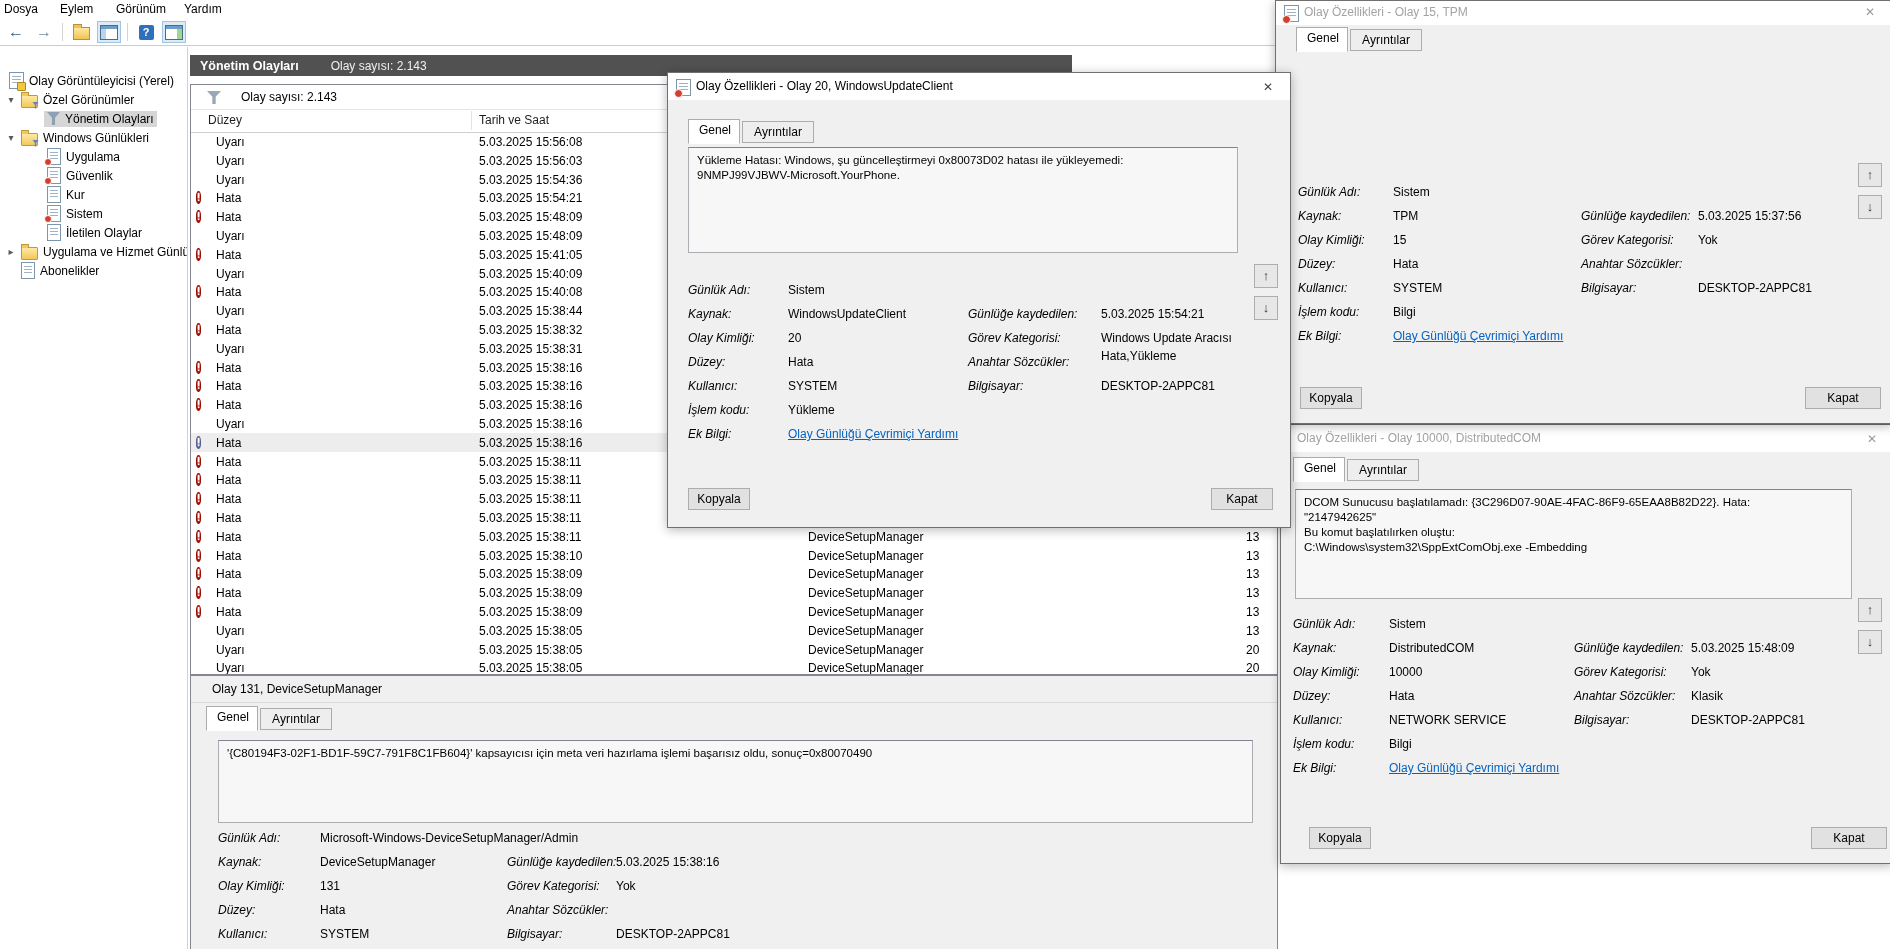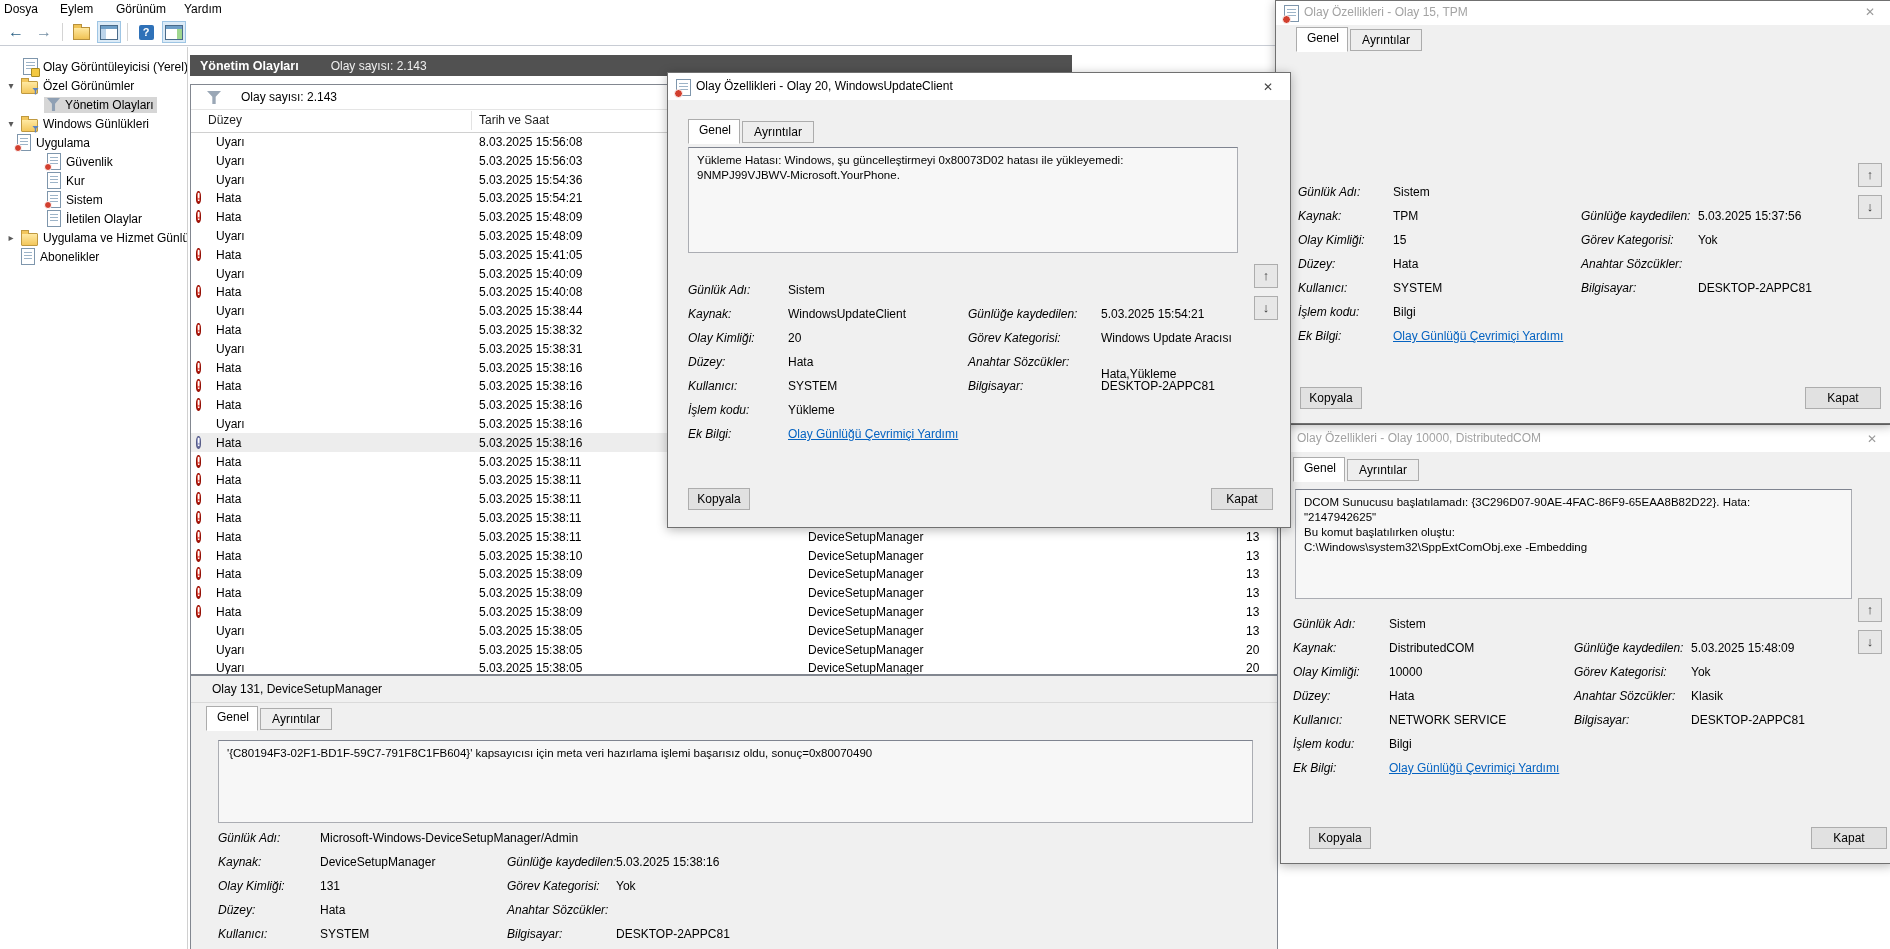--- a/index.html
+++ b/index.html
@@ -137,21 +137,21 @@
   <span class="tb-btn">
       <span class="help-badge">?</span>
     </span>
   <span class="tb-btn toggled">
       <span class="mini-win green"></span>
     </span>
 </div>
 
 <div class="abs tree-panel">
   <div id="tree">
-      <div class="trow" style="padding-left: 20px; margin-top: 10px;">
+      <div class="trow" style="padding-left: 6px; margin-top: 24px;">
         <span class="twrap">
           <span class="ic ic-root"></span>
           <span>Olay Görüntüleyicisi (Yerel)</span>
         </span>
       </div>
       <div class="trow" style="padding-left: 4px;">
         <span class="texp">▾</span>
         <span class="twrap">
           <span class="ic ic-folder blue"></span>
           <span>Özel Görünümler</span>
@@ -164,21 +164,21 @@
           <span>Yönetim Olayları</span>
         </span>
       </div>
       <div class="trow" style="padding-left: 4px;">
         <span class="texp">▾</span>
         <span class="twrap">
           <span class="ic ic-folder blue"></span>
           <span>Windows Günlükleri</span>
         </span>
       </div>
-      <div class="trow" style=" align-items: center;">
+      <div class="trow" style="padding-left: 30px; align-items: center;">
         <span class="texp"></span>
         <span class="twrap">
           <span class="ic ic-log red"></span>
           <span>Uygulama</span>
         </span>
       </div>
       <div class="trow" style="padding-left: 30px;">
         <span class="texp"></span>
         <span class="twrap">
           <span class="ic ic-log red"></span>
@@ -237,21 +237,21 @@
     <span class="c1">Düzey</span>
     <span class="c2">Tarih ve Saat</span>
     <span class="cdiv" style="left:280px"></span>
     <span class="cdiv" style="left:596px"></span>
     <span class="cdiv" style="left:970px"></span>
   </div>
   <div id="rows">
       <div class="lrow" style="top: 0px;">
         <span class="lv-ic"><span class="icon-warn"></span></span>
         <span class="lv-tx">Uyarı</span>
-        <span class="tm-tx">8.03.2025 15:56:08</span>
+        <span class="tm-tx">5.03.2025 15:56:08</span>
       </div>
       <div class="lrow" style="top: 19px;">
         <span class="lv-ic"><span class="icon-warn"></span></span>
         <span class="lv-tx">Uyarı</span>
         <span class="tm-tx">5.03.2025 15:56:03</span>
       </div>
       <div class="lrow" style="top: 38px;">
         <span class="lv-ic"><span class="icon-warn"></span></span>
         <span class="lv-tx">Uyarı</span>
         <span class="tm-tx">5.03.2025 15:54:36</span>
@@ -529,21 +529,21 @@
   <span class="fval" style="left:120px;top:234px">WindowsUpdateClient</span>
   <span class="flab" style="left:300px;top:234px">Günlüğe kaydedilen:</span>
   <span class="fval" style="left:433px;top:234px">5.03.2025 15:54:21</span>
   <span class="flab" style="left:20px;top:258px">Olay Kimliği:</span>
   <span class="fval" style="left:120px;top:258px">20</span>
   <span class="flab" style="left:300px;top:258px">Görev Kategorisi:</span>
   <span class="fval" style="left:433px;top:258px">Windows Update Aracısı</span>
   <span class="flab" style="left:20px;top:282px">Düzey:</span>
   <span class="fval" style="left:120px;top:282px">Hata</span>
   <span class="flab" style="left:300px;top:282px">Anahtar Sözcükler:</span>
-  <span class="fval" style="left:433px;top:294px">Hata,Yükleme</span>
+  <span class="fval" style="left:433px;top:276px">Hata,Yükleme</span>
   <span class="flab" style="left:20px;top:306px">Kullanıcı:</span>
   <span class="fval" style="left:120px;top:306px">SYSTEM</span>
   <span class="flab" style="left:300px;top:306px">Bilgisayar:</span>
   <span class="fval" style="left:433px;top:306px">DESKTOP-2APPC81</span>
   <span class="flab" style="left:20px;top:330px">İşlem kodu:</span>
   <span class="fval" style="left:120px;top:330px">Yükleme</span>
   <span class="flab" style="left:20px;top:354px">Ek Bilgi:</span>
   <span class="fval link" style="left:120px;top:354px">Olay Günlüğü Çevrimiçi Yardımı</span>
 
   <span class="sc-btn" style="left:586px;top:191px">↑</span>

